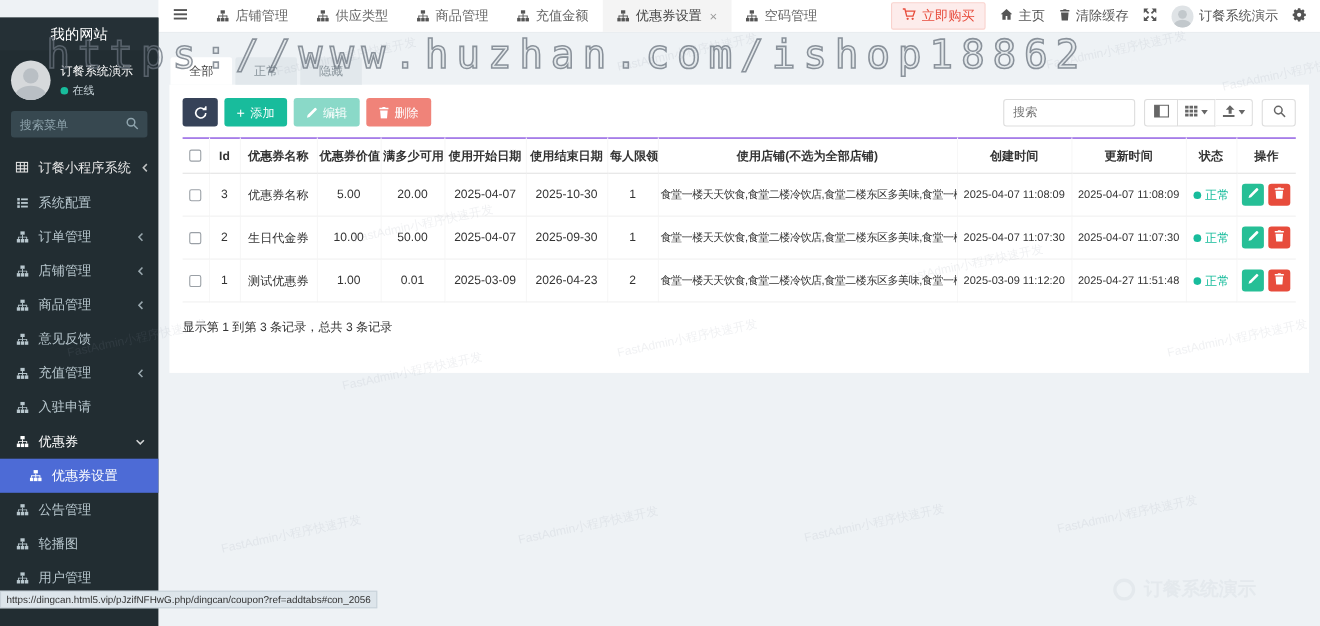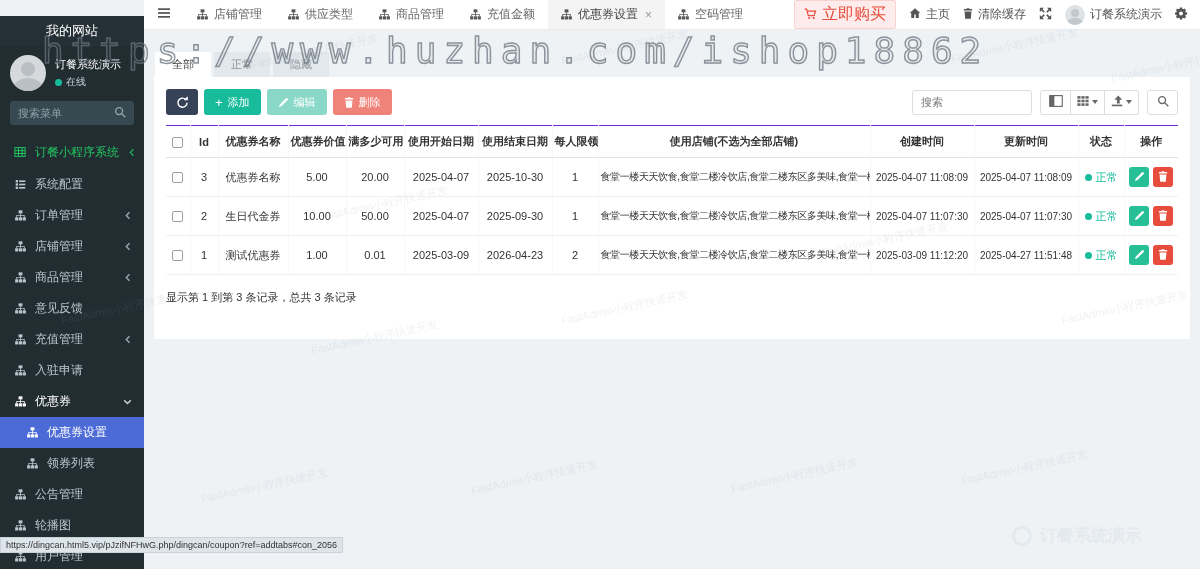--- a/index.html
+++ b/index.html
@@ -13,36 +13,36 @@
   .avatar { width:36px; height:36px; border-radius:50%; background:#d6d9db; position:relative; overflow:hidden; flex:none; }
   .avatar::before { content:""; position:absolute; left:11px; top:7px; width:14px; height:14px; border-radius:50%; background:#b9bfc4; }
   .avatar::after { content:""; position:absolute; left:4px; top:23px; width:28px; height:18px; border-radius:50%; background:#b9bfc4; }
   .user-name { color:#fff; font-size:11px; white-space:nowrap; }
   .user-status { color:#c6d2d8; font-size:10px; display:flex; align-items:center; gap:4px; margin-top:3px; }
   .dot { width:7px; height:7px; border-radius:50%; background:#18bc9c; display:inline-block; }
   .side-search { margin:3px 10px 10px; background:#374850; border-radius:3px; height:24px; display:flex; align-items:center; justify-content:space-between; padding:0 8px; color:#8fa4ad; font-size:11px; cursor:text; }
   .side-item { height:31px; display:flex; align-items:center; gap:9px; padding:0 12px 0 14px; color:#b8c7ce; font-size:12px; position:relative; cursor:pointer; white-space:nowrap; }
   .side-item .icon { display:inline-flex; width:12px; justify-content:center; flex:none; }
   .side-item .chev { margin-left:auto; opacity:.8; display:inline-flex; }
-  .menu-head { color:#22c55e; height:34px; margin-top:4px; }
+  .menu-head { color:#e5e5e5; height:34px; margin-top:4px; }
   .side-item.expanded { color:#fff; }
   .sub-item { padding-left:26px; }
   .sub-item.active { background:#4d6bd6; color:#fff; }
 
   
   .main { position:absolute; left:144px; top:0; right:0; bottom:0; }
   .navbar { height:30px; background:#fff; display:flex; align-items:center; color:#555; border-bottom:1px solid #e9edf0; }
   .hamburger { padding:0 13px; color:#555; cursor:pointer; display:flex; align-items:center; height:100%; }
   .nav-tabs { display:flex; height:100%; }
   .nav-tab { display:flex; align-items:center; gap:6px; padding:0 13px; height:100%; color:#666; font-size:12px; cursor:pointer; white-space:nowrap; }
   .nav-tab .icon { display:inline-flex; color:#555; }
   .nav-tab.active { background:#f4f4f4; color:#444; }
   .close-x { color:#999; font-size:12px; margin-left:1px; }
   .nav-right { margin-left:auto; display:flex; align-items:center; gap:13px; padding-right:12px; }
-  .buy-btn { background:#fdeceb; color:#e74c3c; border:1px solid #f9d2cd; padding:3px 9px; border-radius:2px; display:flex; align-items:center; gap:5px; font-size:16px; cursor:pointer; white-space:nowrap; }
+  .buy-btn { background:#fdeceb; color:#e74c3c; border:1px solid #f9d2cd; padding:3px 9px; border-radius:2px; display:flex; align-items:center; gap:5px; font-size:12px; cursor:pointer; white-space:nowrap; }
   .nav-link { display:flex; align-items:center; gap:5px; color:#555; cursor:pointer; white-space:nowrap; }
   .nav-avatar { width:20px; height:20px; border-radius:50%; background:#dfe3e6; position:relative; overflow:hidden; display:inline-block; }
   .nav-avatar::before { content:""; position:absolute; left:6px; top:4px; width:8px; height:8px; border-radius:50%; background:#c2c8cc; }
   .nav-avatar::after { content:""; position:absolute; left:2px; top:13px; width:16px; height:10px; border-radius:50%; background:#c2c8cc; }
 
   .content { padding-top:22px; height:539px; }
   .filter-tabs { display:flex; margin-left:11px; }
   .ftab { padding:5px 17px; font-size:11px; color:#8a959c; background:#e2e8ec; margin-right:3px; border-radius:2px 2px 0 0; cursor:pointer; }
   .ftab.active { background:#fff; color:#444; }
 
@@ -268,34 +268,20 @@
             <rect x="5.2" y="0.5" width="5.6" height="4.4"></rect>
             <rect x="0.2" y="10.6" width="4.6" height="4.6"></rect>
             <rect x="5.7" y="10.6" width="4.6" height="4.6"></rect>
             <rect x="11.2" y="10.6" width="4.6" height="4.6"></rect>
             <path d="M7.4 4.9h1.2v3H7.4z"></path>
             <path d="M2 7.5h12v1.1H2z"></path>
             <path d="M1.9 7.9h1.2v2.7H1.9zM7.4 7.9h1.2v2.7H7.4zM12.9 7.9h1.2v2.7h-1.2z"></path>
           </svg>
         </span>
         <span>优惠券设置</span>
-      </div>
-      <div class="side-item sub-item">
-        <span class="icon">
-          <svg width="11" height="11" viewBox="0 0 16 16" fill="currentColor">
-            <rect x="5.2" y="0.5" width="5.6" height="4.4"></rect>
-            <rect x="0.2" y="10.6" width="4.6" height="4.6"></rect>
-            <rect x="5.7" y="10.6" width="4.6" height="4.6"></rect>
-            <rect x="11.2" y="10.6" width="4.6" height="4.6"></rect>
-            <path d="M7.4 4.9h1.2v3H7.4z"></path>
-            <path d="M2 7.5h12v1.1H2z"></path>
-            <path d="M1.9 7.9h1.2v2.7H1.9zM7.4 7.9h1.2v2.7H7.4zM12.9 7.9h1.2v2.7h-1.2z"></path>
-          </svg>
-        </span>
-        <span>领券列表</span>
       </div>
       <div class="side-item">
         <span class="icon">
           <svg width="11" height="11" viewBox="0 0 16 16" fill="currentColor">
             <rect x="5.2" y="0.5" width="5.6" height="4.4"></rect>
             <rect x="0.2" y="10.6" width="4.6" height="4.6"></rect>
             <rect x="5.7" y="10.6" width="4.6" height="4.6"></rect>
             <rect x="11.2" y="10.6" width="4.6" height="4.6"></rect>
             <path d="M7.4 4.9h1.2v3H7.4z"></path>
             <path d="M2 7.5h12v1.1H2z"></path>

